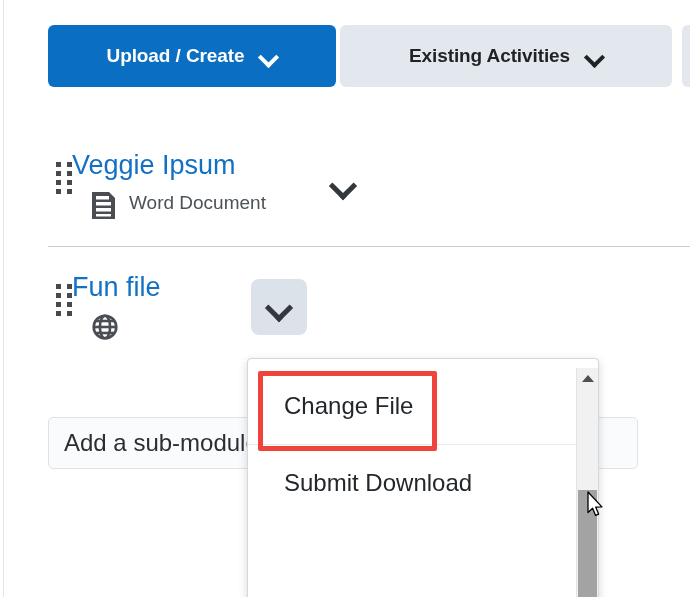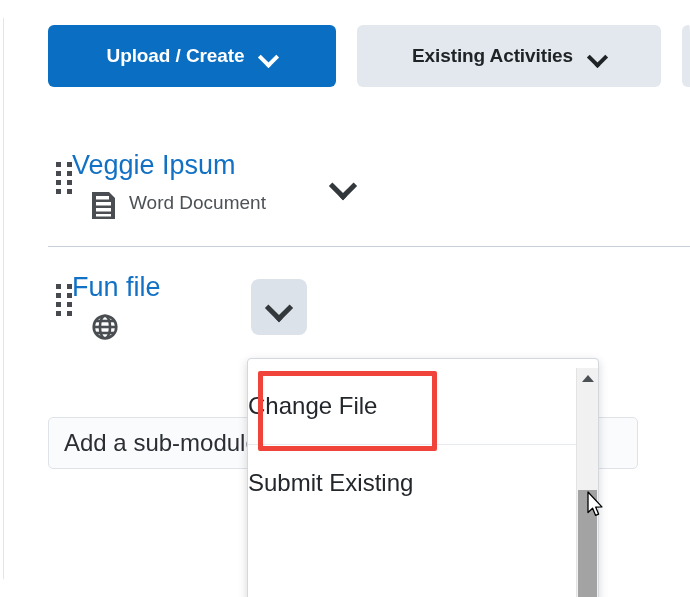--- a/index.html
+++ b/index.html
@@ -15,21 +15,20 @@
     position: relative;
   }
 
   #page {
     position: absolute;
     left: 0; top: 0;
     width: 690px;
     height: 597px;
     background: #ffffff;
     overflow: hidden;
-    border-radius: 32px;
   }
 
   
   .page-edge-left {
     position: absolute;
     left: 3px; top: 0;
     width: 1px; height: 597px;
     background: #e2e6ec;
   }
 
@@ -56,22 +55,22 @@
     cursor: pointer;
     user-select: none;
   }
   .btn-primary {
     left: 48px;
     width: 288px;
     background: #0a6fc2;
     color: #ffffff;
   }
   .btn-secondary {
-    left: 357px;
-    width: 304px;
+    left: 340px;
+    width: 332px;
     background: #e3e8ef;
     color: #1f2326;
   }
   .btn-partial {
     left: 682px;
     width: 60px;
     background: #e3e8ef;
     color: #1f2326;
   }
   .chev {
@@ -245,20 +244,21 @@
   .menu-list {
     position: absolute;
     left: 0; top: 9px;
     width: 330px;
   }
   .menu-item {
     position: relative;
     height: 76px;
     display: flex;
     align-items: center;
+    padding-left: 36px;
     font-size: 24px;
     color: #23272b;
     box-sizing: border-box;
     cursor: pointer;
     background: #ffffff;
     white-space: nowrap;
   }
   .menu-item + .menu-item {
     border-top: 1px solid #e6eaee;
   }
@@ -421,21 +421,21 @@
 
   <input class="submodule-input" type="text" placeholder="Add a sub-module" style="">
 
   <div class="menu">
 
     <div class="menu-list">
       <div class="menu-item">
         <span>Change File</span>
       </div>
       <div class="menu-item">
-        <span>Submit Existing</span>
+        <span>Submit Download</span>
       </div>
     </div>
 
     <div class="menu-scrollbar">
       <div class="sb-arrow-up"></div>
       <div class="sb-thumb"></div>
     </div>
 
   </div>
 

